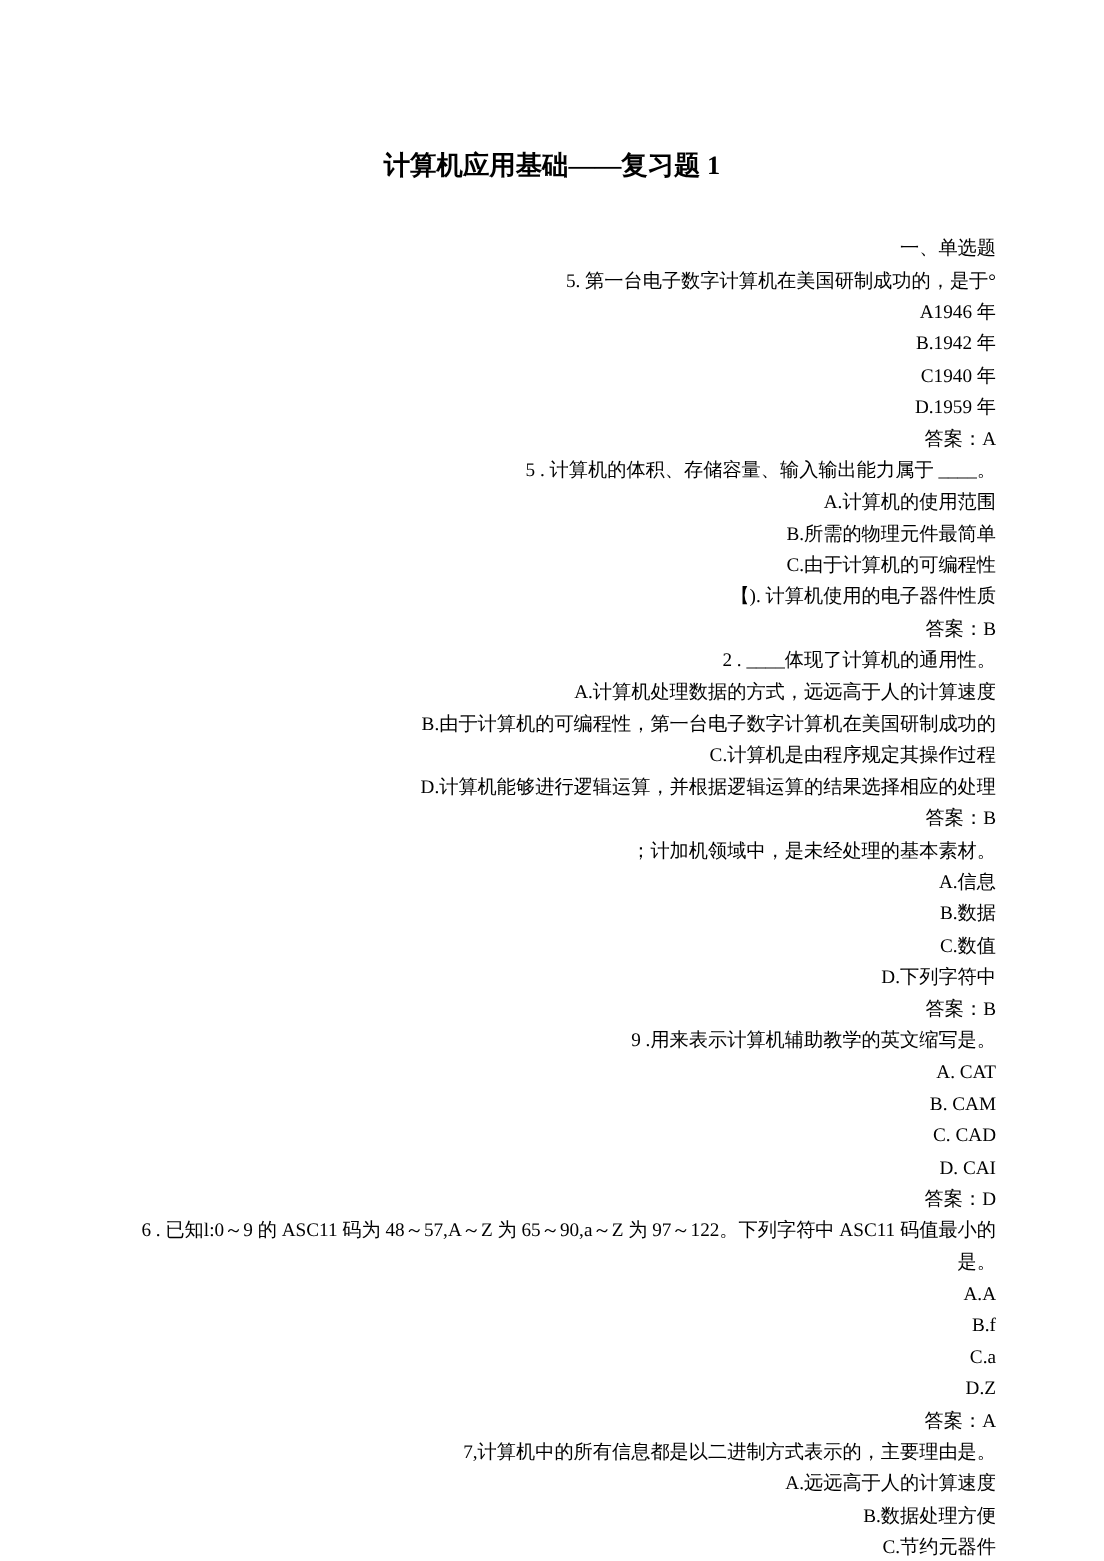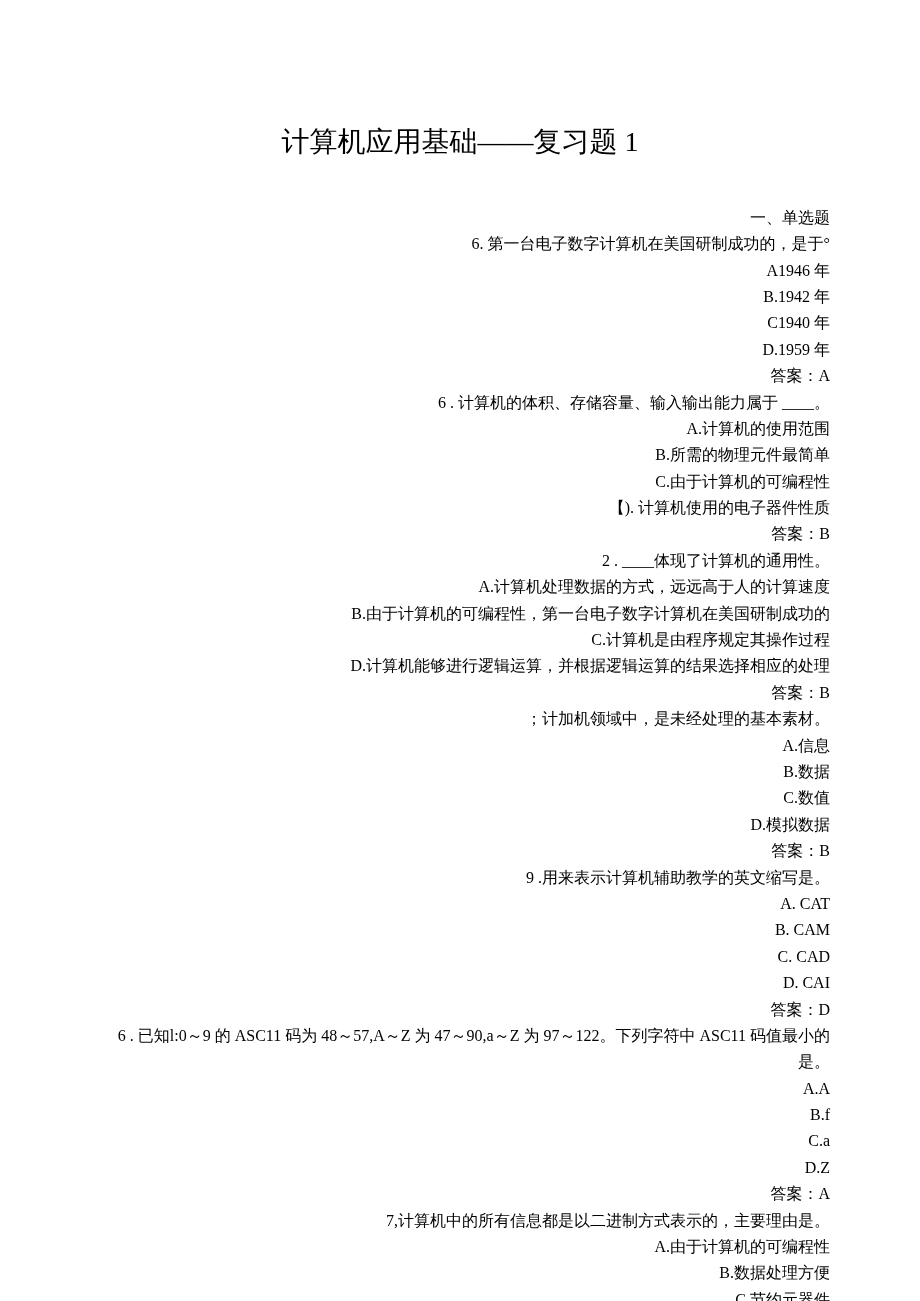--- a/index.html
+++ b/index.html
@@ -8,76 +8,76 @@
       line-height: 1.6;
       color: #000;
       background: #fff;
       padding: 120px 90px 40px 90px;
       margin: 0;
       width: 920px;
       box-sizing: border-box;
     }
     h1 {
       text-align: center;
-      font-size: 28px;
-      font-weight: normal;
+      font-size: 22px;
+      font-weight: bold;
       margin: 0 0 40px 0;
     }
     .line {
       margin: 0;
       padding: 0;
       line-height: 1.65;
       text-align: right;
     }
   </style>
 </head>
 <body>
 
 <h1>计算机应用基础——复习题 1</h1>
 
 <p class="line">一、单选题</p>
 
-<p class="line">6. 第一台电子数字计算机在美国研制成功的，是于°</p>
+<p class="line">5. 第一台电子数字计算机在美国研制成功的，是于°</p>
 <p class="line">A1946 年</p>
 <p class="line">B.1942 年</p>
 <p class="line">C1940 年</p>
 <p class="line">D.1959 年</p>
 <p class="line">答案：A</p>
 
-<p class="line">6   . 计算机的体积、存储容量、输入输出能力属于 ____。</p>
+<p class="line">5   . 计算机的体积、存储容量、输入输出能力属于 ____。</p>
 <p class="line">A.计算机的使用范围</p>
 <p class="line">B.所需的物理元件最简单</p>
 <p class="line">C.由于计算机的可编程性</p>
 <p class="line">【). 计算机使用的电子器件性质</p>
 <p class="line">答案：B</p>
 
 <p class="line">2   . ____体现了计算机的通用性。</p>
 <p class="line">A.计算机处理数据的方式，远远高于人的计算速度</p>
 <p class="line">B.由于计算机的可编程性，第一台电子数字计算机在美国研制成功的</p>
 <p class="line">C.计算机是由程序规定其操作过程</p>
 <p class="line">D.计算机能够进行逻辑运算，并根据逻辑运算的结果选择相应的处理</p>
 <p class="line">答案：B</p>
 
 <p class="line">；计加机领域中，是未经处理的基本素材。</p>
 <p class="line">A.信息</p>
 <p class="line">B.数据</p>
 <p class="line">C.数值</p>
-<p class="line">D.模拟数据</p>
+<p class="line">D.下列字符中</p>
 <p class="line">答案：B</p>
 
 <p class="line">9   .用来表示计算机辅助教学的英文缩写是。</p>
 <p class="line">A.   CAT</p>
 <p class="line">B.   CAM</p>
 <p class="line">C.   CAD</p>
 <p class="line">D.   CAI</p>
 <p class="line">答案：D</p>
 
-<p class="line">6   . 已知l:0～9 的 ASC11 码为 48～57,A～Z 为 47～90,a～Z 为 97～122。下列字符中 ASC11 码值最小的是。</p>
+<p class="line">6   . 已知l:0～9 的 ASC11 码为 48～57,A～Z 为 65～90,a～Z 为 97～122。下列字符中 ASC11 码值最小的是。</p>
 <p class="line">A.A</p>
 <p class="line">B.f</p>
 <p class="line">C.a</p>
 <p class="line">D.Z</p>
 <p class="line">答案：A</p>
 
 <p class="line">7,计算机中的所有信息都是以二进制方式表示的，主要理由是。</p>
-<p class="line">A.由于计算机的可编程性</p>
+<p class="line">A.远远高于人的计算速度</p>
 <p class="line">B.数据处理方便</p>
 <p class="line">C.节约元器件</p>
 
 </body></html>

